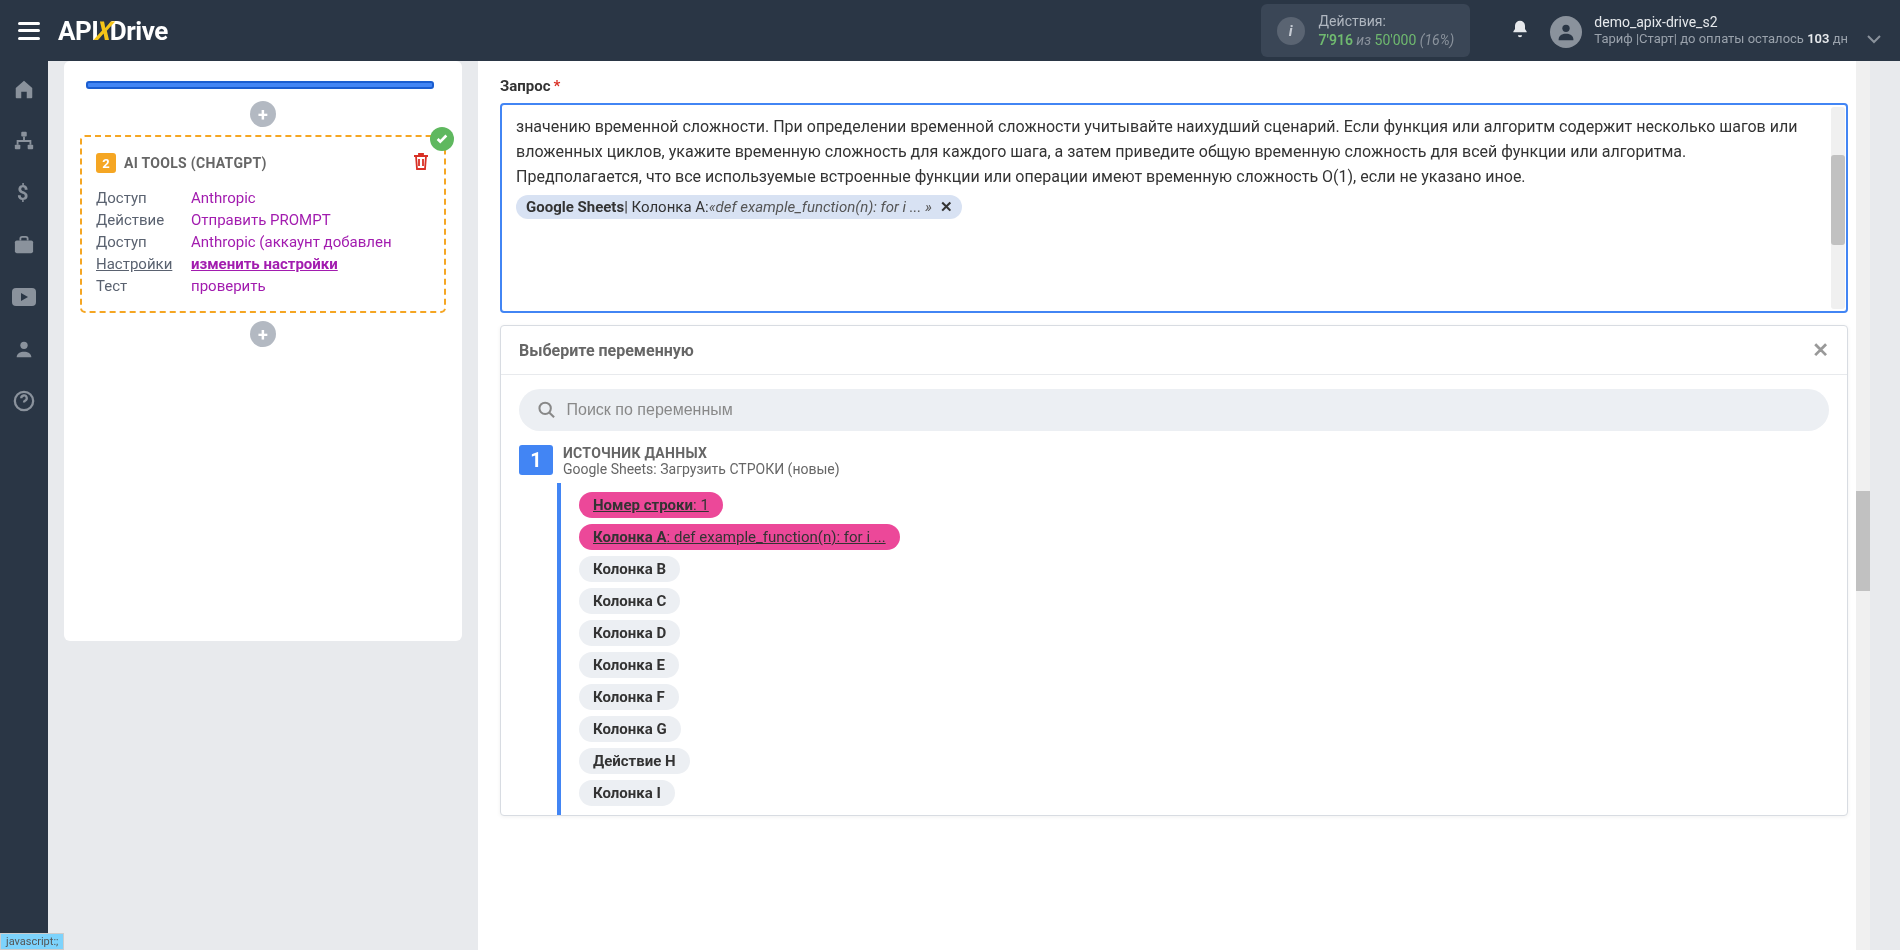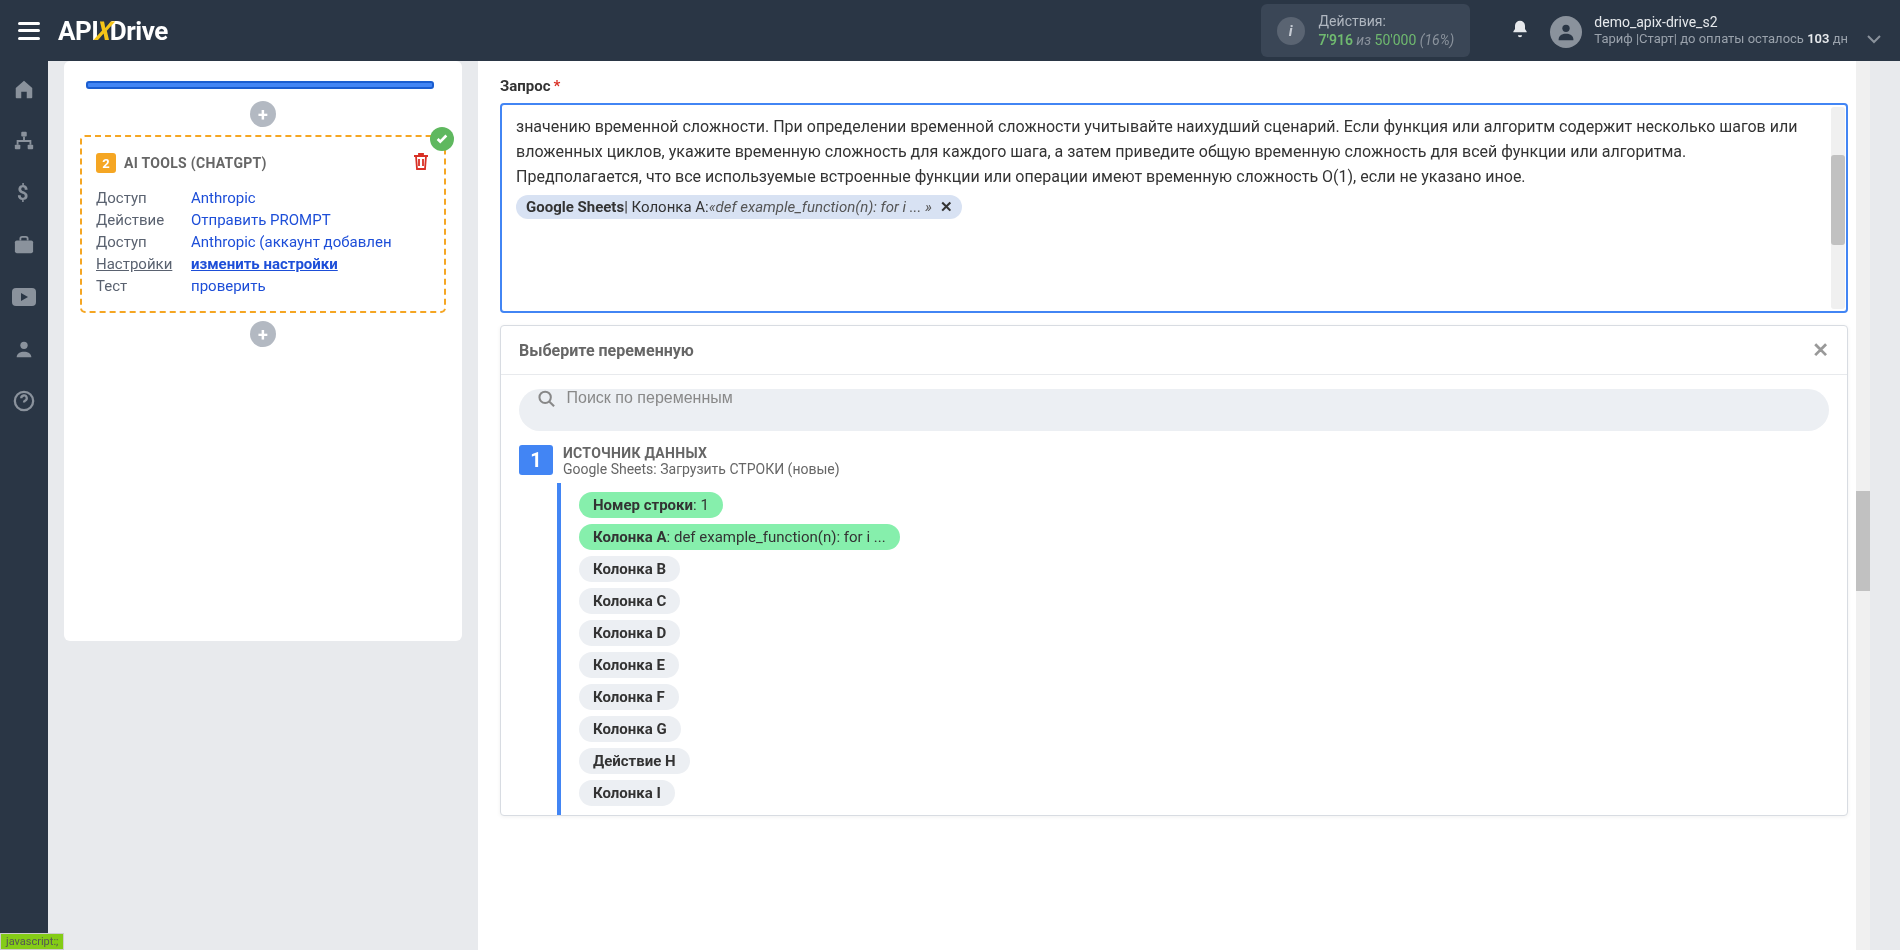--- a/index.html
+++ b/index.html
@@ -40,52 +40,52 @@
 .dashed-card { border: 2px dashed #f5a623; border-radius: 5px; padding: 14px 14px; position: relative; margin-top: 6px; }
 .check-badge { position: absolute; top: -10px; right: -10px; width: 24px; height: 24px; border-radius: 50%; background: #5fb85f; display: flex; align-items: center; justify-content: center; }
 .card-header-row { display: flex; align-items: center; margin-bottom: 12px; }
 .num-badge { width: 20px; height: 20px; background: #f5a623; color: #fff; font-weight: 700; font-size: 13px; border-radius: 3px; display: flex; align-items: center; justify-content: center; margin-right: 8px; }
 .card-title { font-weight: 700; font-size: 14px; color: #666; flex: 1; letter-spacing: 0.3px; }
 .trash { cursor: pointer; }
 .kv-table { font-size: 15px; color: #5a6270; }
 .kv-row { display: flex; padding: 2px 0; }
 .kv-key { width: 95px; color: #5a6270; }
 .kv-key.underline { text-decoration: underline; }
-.kv-val { color: #1d4ed8; }
+.kv-val { color: #a21caf; }
 .kv-val.bold-u { font-weight: 700; text-decoration: underline; }
 .request-label { font-size: 15px; font-weight: 700; color: #333; margin: 16px 0 8px 22px; }
 .request-label .star { color: #d93025; margin-left: 3px; }
 .request-box { margin: 0 22px; border: 2px solid #4285f4; border-radius: 4px; padding: 10px 14px; height: 210px; position: relative; background: #fff; }
 .scroll-track { position: absolute; right: 1px; top: 2px; bottom: 2px; width: 14px; background: #f0f0f0; border-radius: 3px; }
 .scroll-thumb { position: absolute; right: 1px; top: 50px; width: 14px; height: 90px; background: #c1c1c1; border-radius: 3px; }
 .request-text { font-size: 16px; color: #333; line-height: 1.55; padding-right: 16px; }
 .tag-pill { display: inline-flex; align-items: flex-end; background: #d8e2f3; border-radius: 14px; padding: 3px 10px; font-size: 15px; color: #333; margin-top: 6px; }
 .tag-pill .bold { font-weight: 700; }
 .tag-pill .ital { font-style: italic; color: #555; }
 .tag-pill .x { margin-left: 8px; font-weight: 700; cursor: pointer; color: #333; }
 .dropdown-panel { margin: 12px 22px 0; border: 1px solid #d8dce2; border-radius: 4px; background: #fff; box-shadow: 0 1px 4px rgba(0,0,0,0.06); }
 .dropdown-header { display: flex; align-items: center; padding: 12px 18px; border-bottom: 1px solid #e8eaed; }
 .dropdown-title { font-size: 16px; font-weight: 700; color: #666; flex: 1; }
 .dropdown-close { font-size: 20px; color: #999; cursor: pointer; font-weight: 700; }
 .search-wrap { padding: 14px 18px 10px; }
-.search-box { background: #eceff3; border-radius: 22px; height: 42px; display: flex; align-items: flex-start; padding: 0 18px; }
+.search-box { background: #eceff3; border-radius: 22px; height: 42px; display: flex; align-items: center; padding: 0 18px; }
 .search-box input { border: none; background: transparent; outline: none; font-size: 16px; color: #555; width: 100%; margin-left: 10px; }
 .search-box input::placeholder { color: #888; }
 .source-header { display: flex; align-items: flex-start; padding: 4px 18px 6px; }
 .source-num { width: 34px; height: 30px; background: #4285f4; color: #fff; font-weight: 700; font-size: 20px; border-radius: 3px; display: flex; align-items: center; justify-content: center; margin-right: 10px; }
 .source-texts .t1 { font-size: 14px; font-weight: 700; color: #666; letter-spacing: 0.3px; }
 .source-texts .t2 { font-size: 14px; color: #666; }
 .var-list { margin-left: 56px; padding-left: 18px; border-left: 4px solid #4285f4; padding-top: 6px; padding-bottom: 6px; }
 .var-pill { display: inline-block; background: #eceff3; border-radius: 14px; padding: 4px 14px; font-size: 15px; color: #333; margin: 3px 0; cursor: pointer; }
-.var-pill.sel { background: #86efac; }
+.var-pill.sel { background: #ec4899; text-decoration: underline; }
 .var-pill .bold { font-weight: 700; }
 .var-row { display: block; }
 .right-scroll { position: absolute; right: 0; top: 0; bottom: 0; width: 14px; background: #f0f0f0; }
 .right-thumb { position: absolute; right: 0; top: 430px; width: 14px; height: 100px; background: #c1c1c1; }
-.footer-link { position: fixed; bottom: 0; left: 0; background: #84cc16; border: 1px solid #ccc; padding: 1px 5px; font-size: 11px; color: #555; }
+.footer-link { position: fixed; bottom: 0; left: 0; background: #7dd3fc; border: 1px solid #ccc; padding: 1px 5px; font-size: 11px; color: #555; }
 </style>
 </head>
 <body>
 
 <div class="header">
   <div class="hamburger">
       <span></span>
       <span></span>
       <span></span>
     </div>

